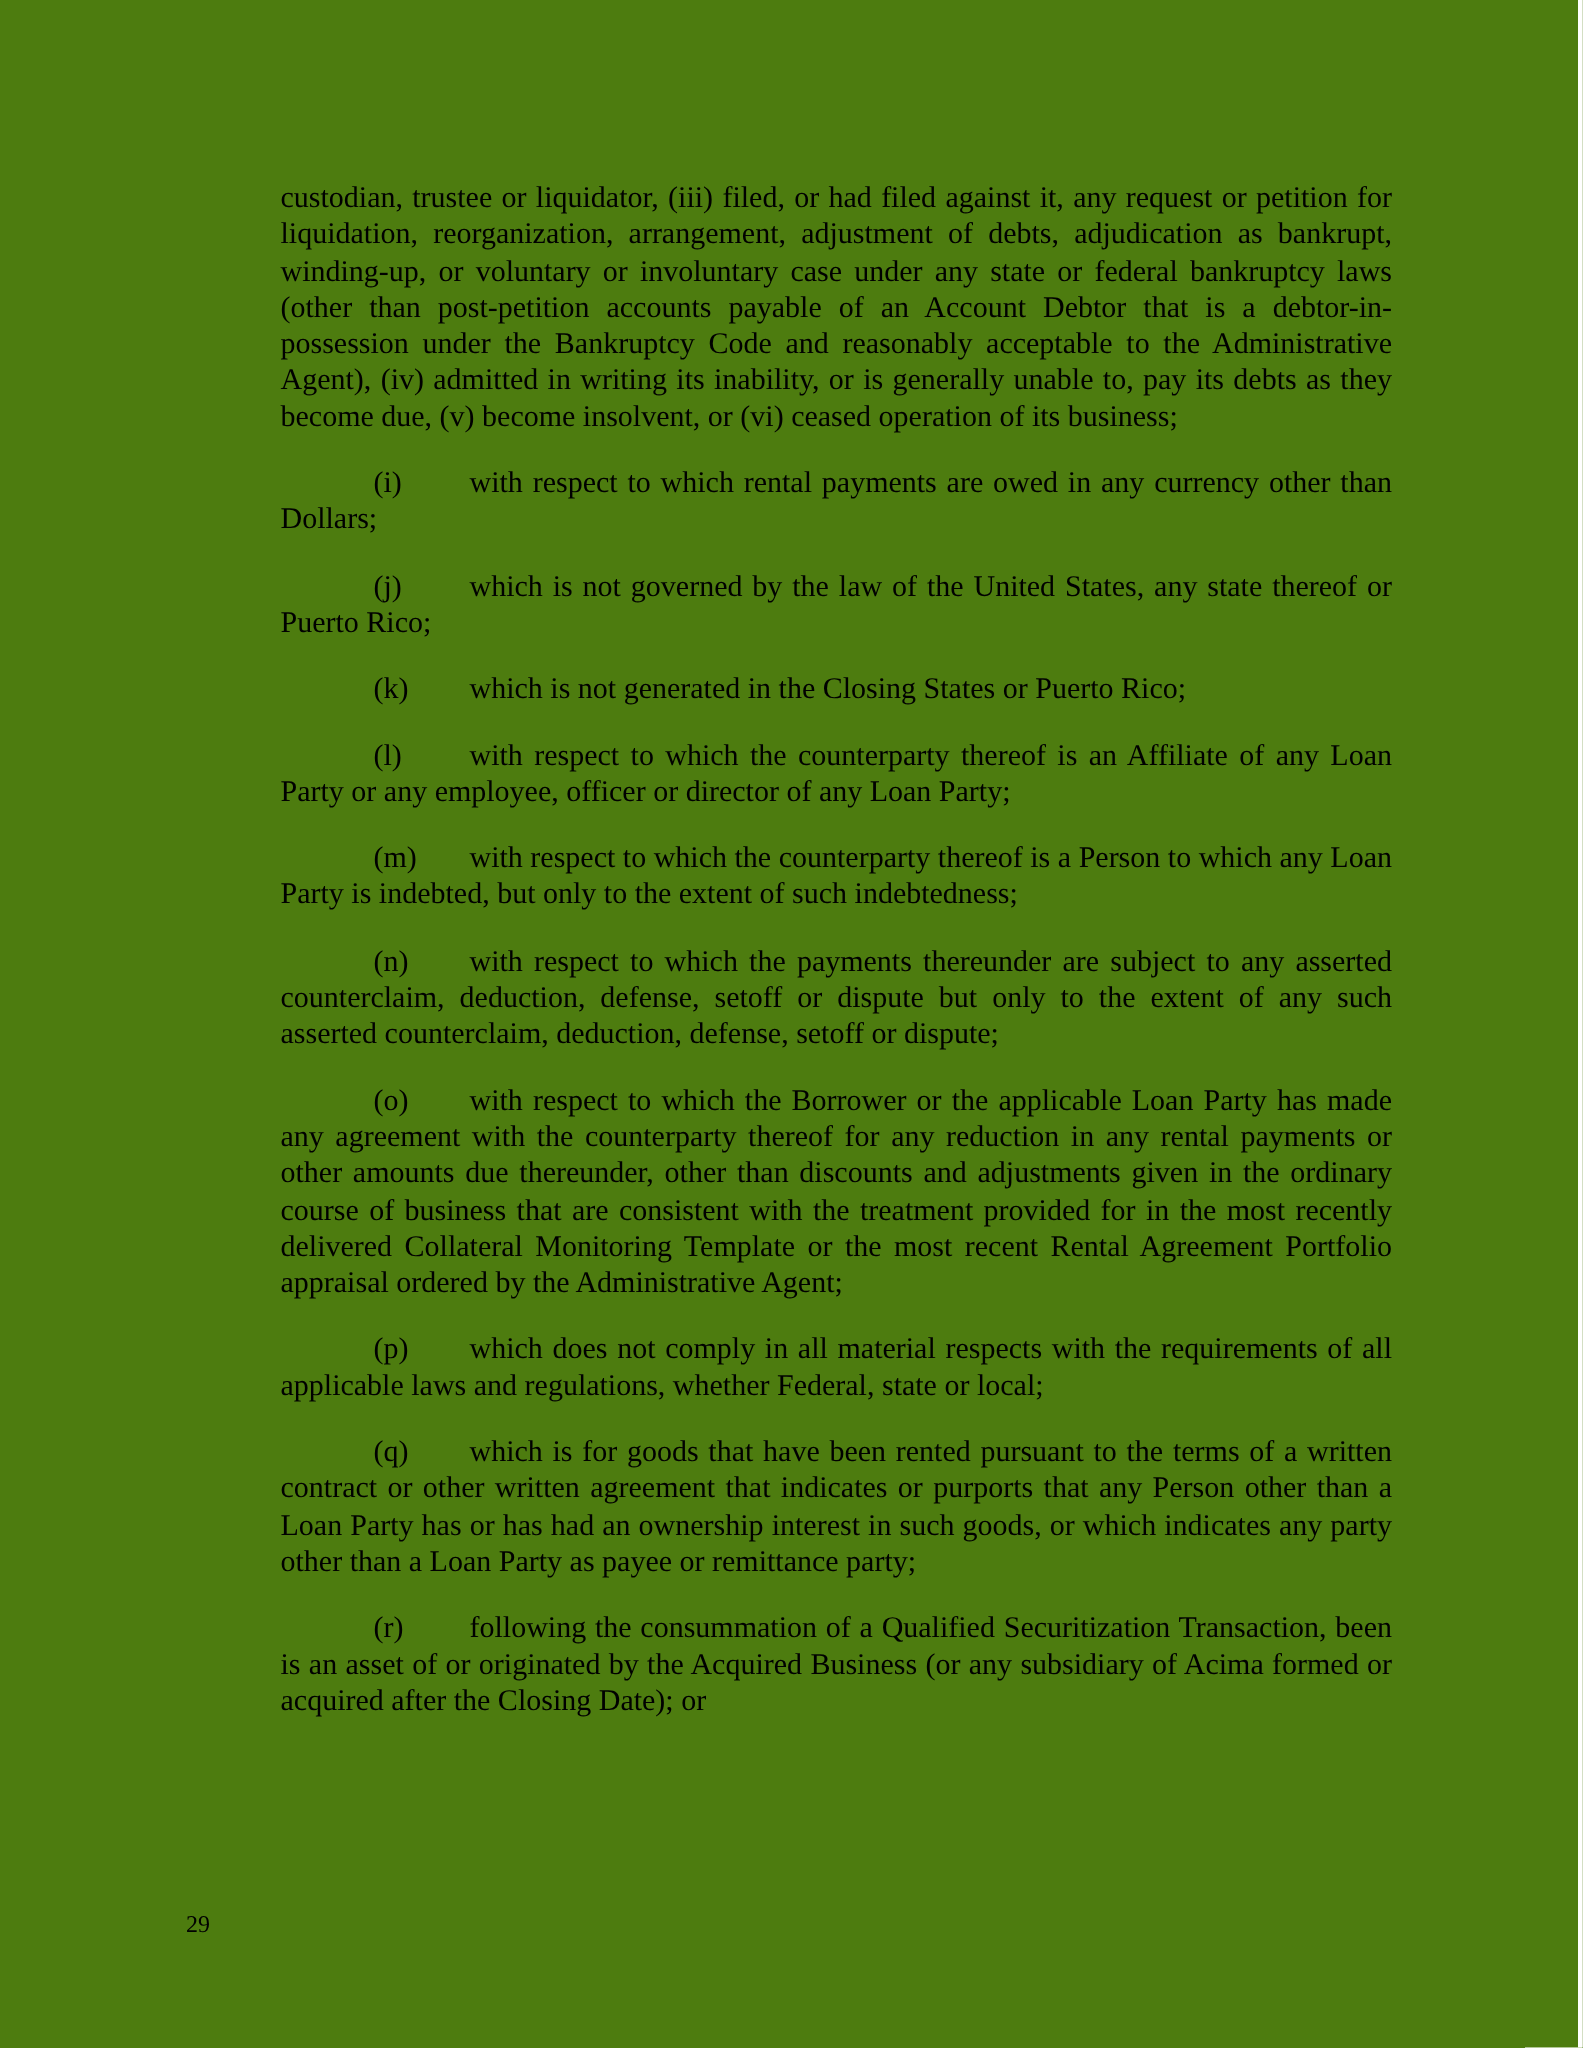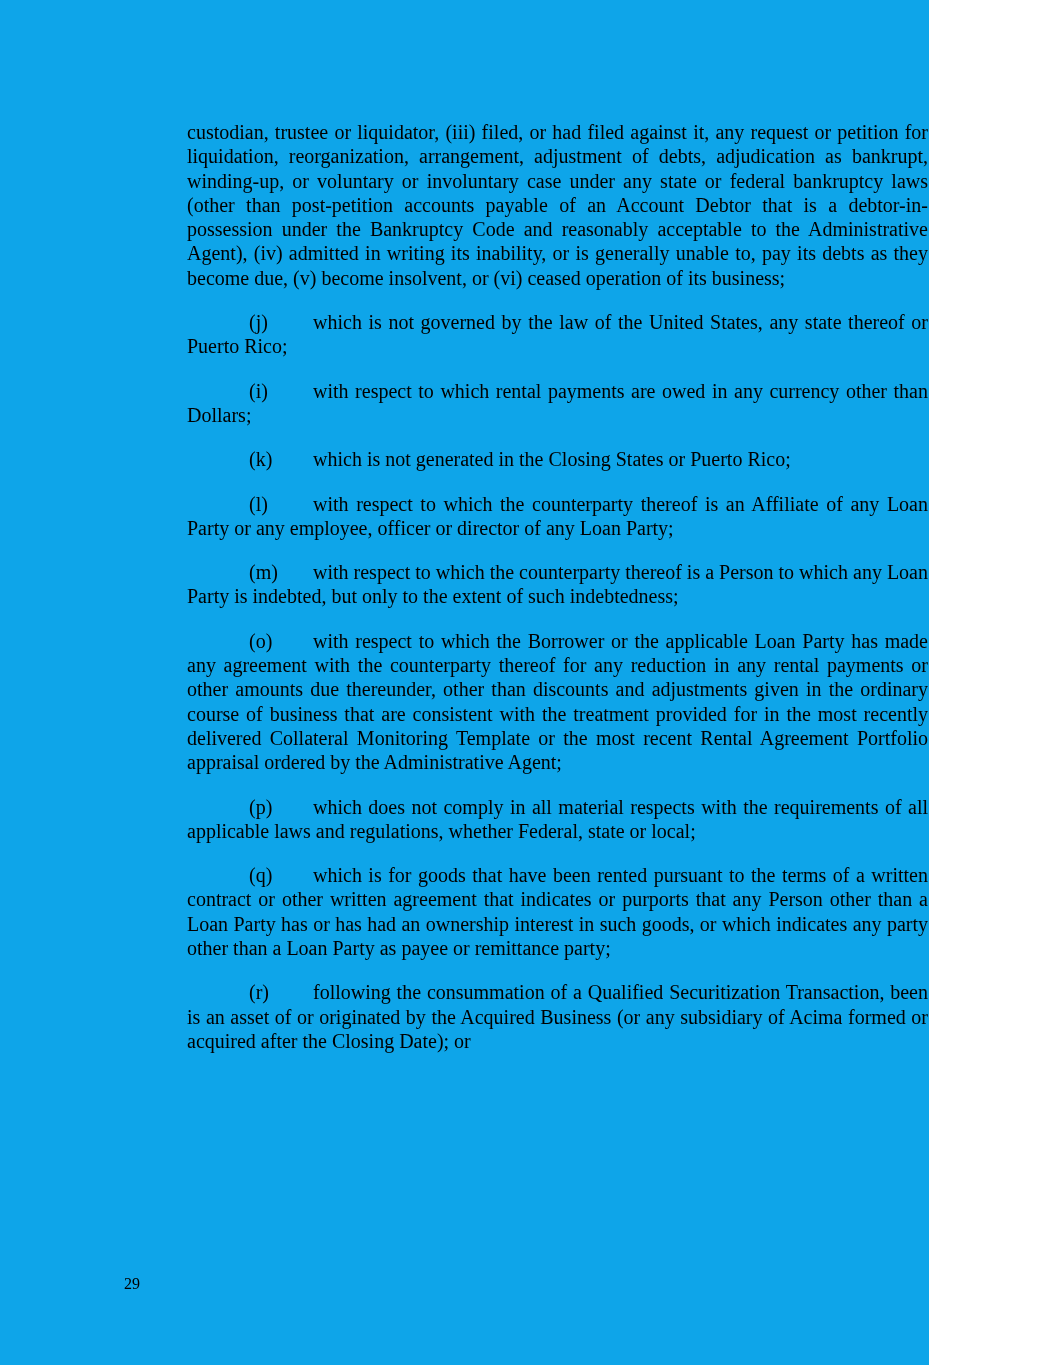--- a/index.html
+++ b/index.html
@@ -2,26 +2,27 @@
 <html><head>
 <meta charset="utf-8">
 <style>
   html, body {
     margin: 0;
     padding: 0;
     background: #ffffff;
   }
   .page {
     position: relative;
-    width: 929px;
+    width: 1040px;
     height: 1365px;
-    background: #0ea5e9;
+    background: #4d7c0f;
     color: #000000;
     font-family: "Liberation Serif", "DejaVu Serif", serif;
     overflow: hidden;
+    padding-left: 12px;
   }
   .content {
     position: absolute;
     left: 187px;
     top: 120px;
     width: 741px;
   }
   p.para {
     margin: 0 0 20px 0;
     font-size: 20px;
@@ -49,30 +50,31 @@
   }
 </style>
 </head>
 <body>
 
 <div class="page">
   <div class="content">
 
     <p class="para flush"><span>custodian, trustee or liquidator, (iii) filed, or had filed against it, any request or petition for liquidation, reorganization, arrangement, adjustment of debts, adjudication as bankrupt, winding-up, or voluntary or involuntary case under any state or federal bankruptcy laws (other than post-petition accounts payable of an Account Debtor that is a debtor-in-possession under the Bankruptcy Code and reasonably acceptable to the Administrative Agent), (iv) admitted in writing its inability, or is generally unable to, pay its debts as they become due, (v) become insolvent, or (vi) ceased operation of its business;</span></p>
 
+    <p class="para item"><span class="marker">(i)</span><span>with respect to which rental payments are owed in any currency other than Dollars;</span></p>
+
     <p class="para item"><span class="marker">(j)</span><span>which is not governed by the law of the United States, any state thereof or Puerto Rico;</span></p>
-
-    <p class="para item"><span class="marker">(i)</span><span>with respect to which rental payments are owed in any currency other than Dollars;</span></p>
 
     <p class="para item"><span class="marker">(k)</span><span>which is not generated in the Closing States or Puerto Rico;</span></p>
 
     <p class="para item"><span class="marker">(l)</span><span>with respect to which the counterparty thereof is an Affiliate of any Loan Party or any employee, officer or director of any Loan Party;</span></p>
 
     <p class="para item"><span class="marker">(m)</span><span>with respect to which the counterparty thereof is a Person to which any Loan Party is indebted, but only to the extent of such indebtedness;</span></p>
 
+    <p class="para item"><span class="marker">(n)</span><span>with respect to which the payments thereunder are subject to any asserted counterclaim, deduction, defense, setoff or dispute but only to the extent of any such asserted counterclaim, deduction, defense, setoff or dispute;</span></p>
 
     <p class="para item"><span class="marker">(o)</span><span>with respect to which the Borrower or the applicable Loan Party has made any agreement with the counterparty thereof for any reduction in any rental payments or other amounts due thereunder, other than discounts and adjustments given in the ordinary course of business that are consistent with the treatment provided for in the most recently delivered Collateral Monitoring Template or the most recent Rental Agreement Portfolio appraisal ordered by the Administrative Agent;</span></p>
 
     <p class="para item"><span class="marker">(p)</span><span>which does not comply in all material respects with the requirements of all applicable laws and regulations, whether Federal, state or local;</span></p>
 
     <p class="para item"><span class="marker">(q)</span><span>which is for goods that have been rented pursuant to the terms of a written contract or other written agreement that indicates or purports that any Person other than a Loan Party has or has had an ownership interest in such goods, or which indicates any party other than a Loan Party as payee or remittance party;</span></p>
 
     <p class="para item"><span class="marker">(r)</span><span>following the consummation of a Qualified Securitization Transaction, been is an asset of or originated by the Acquired Business (or any subsidiary of Acima formed or acquired after the Closing Date); or</span></p>
 
 

